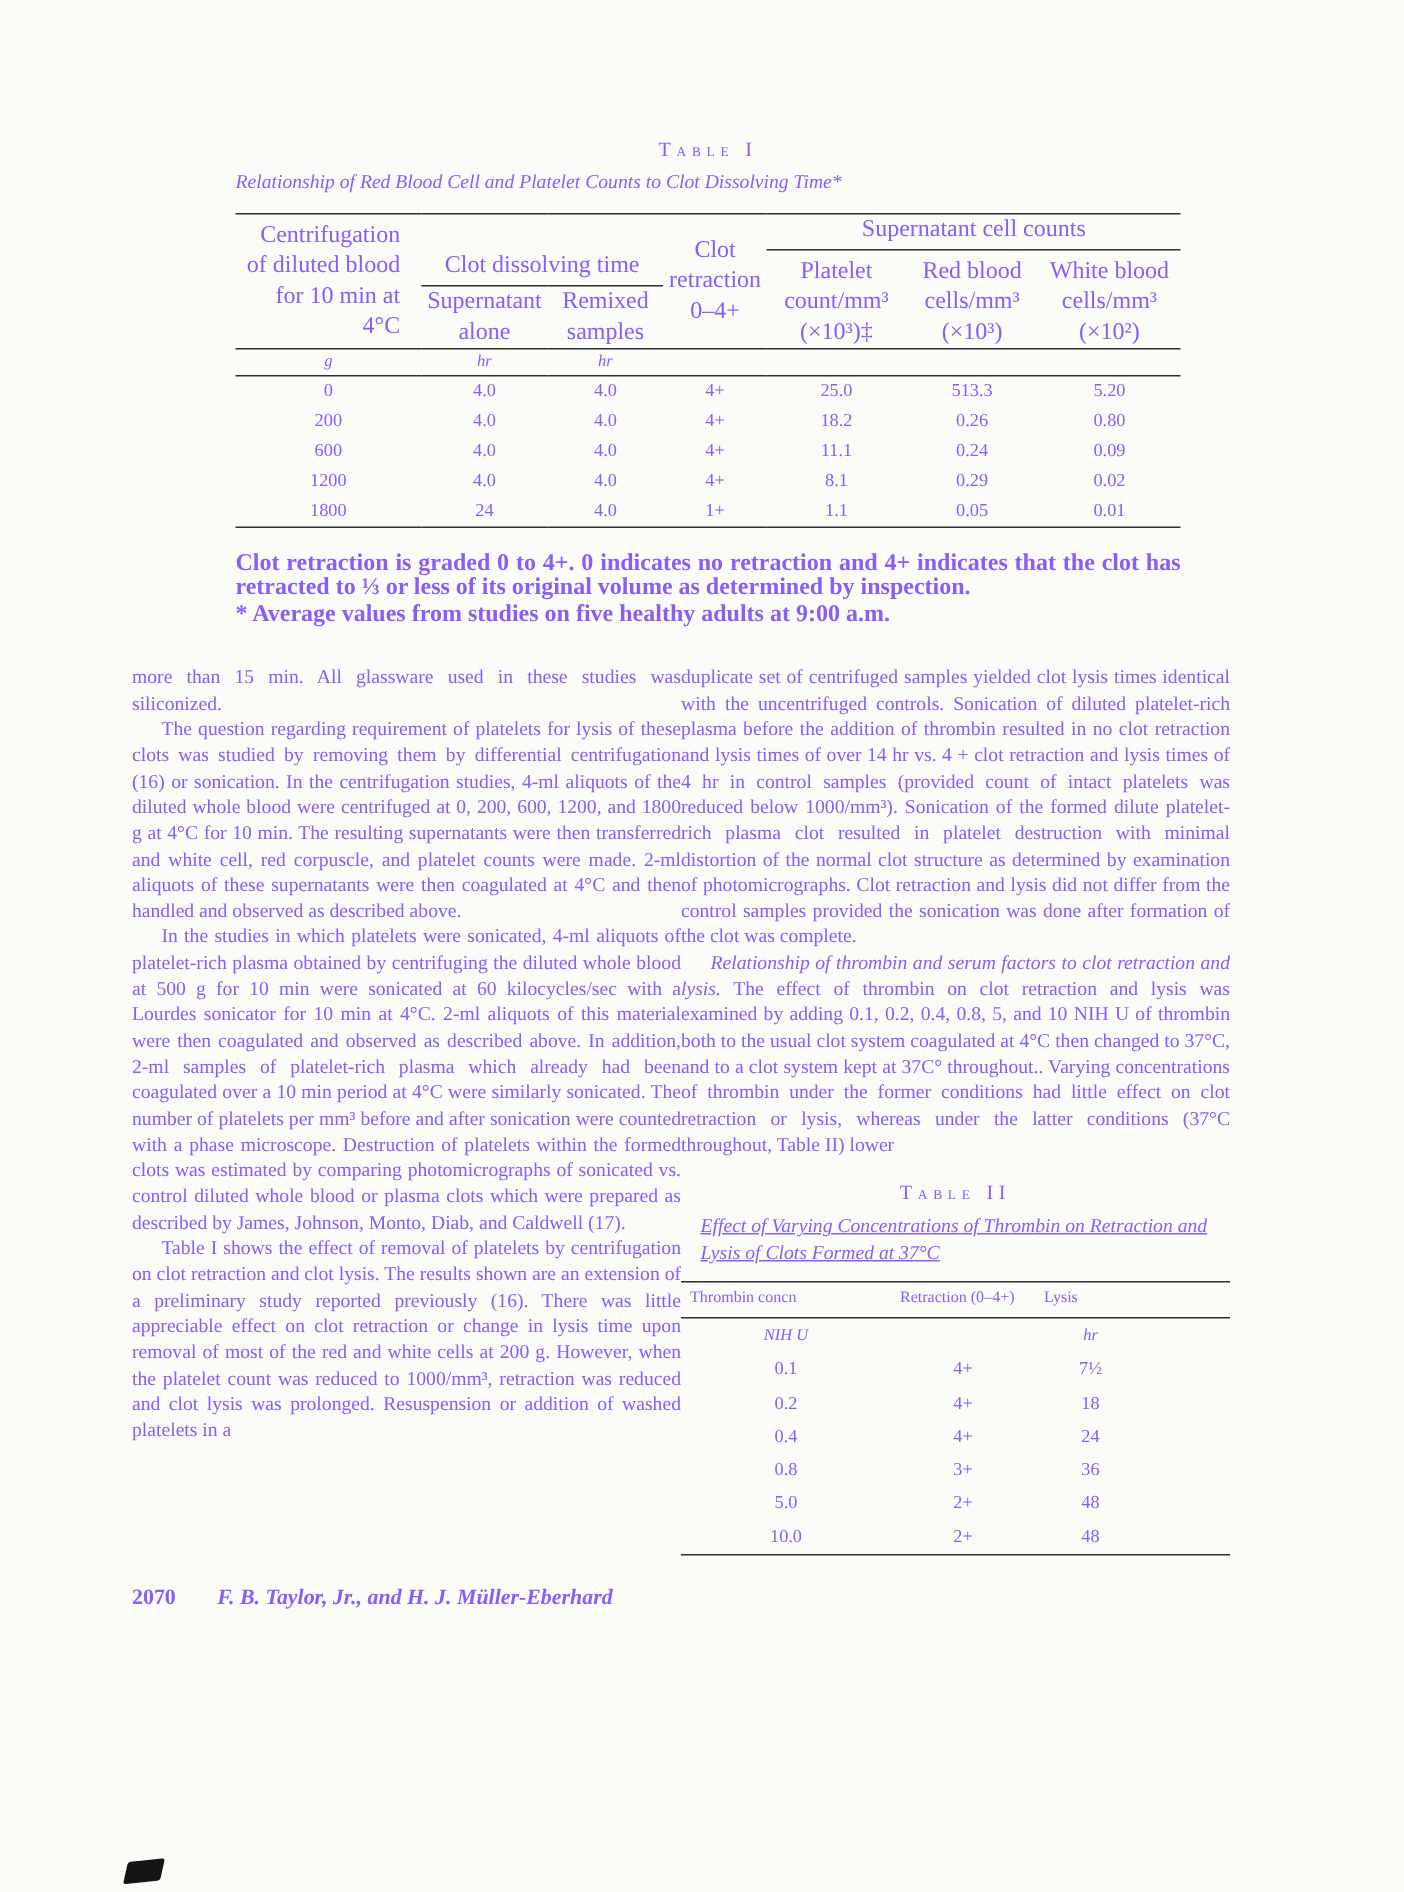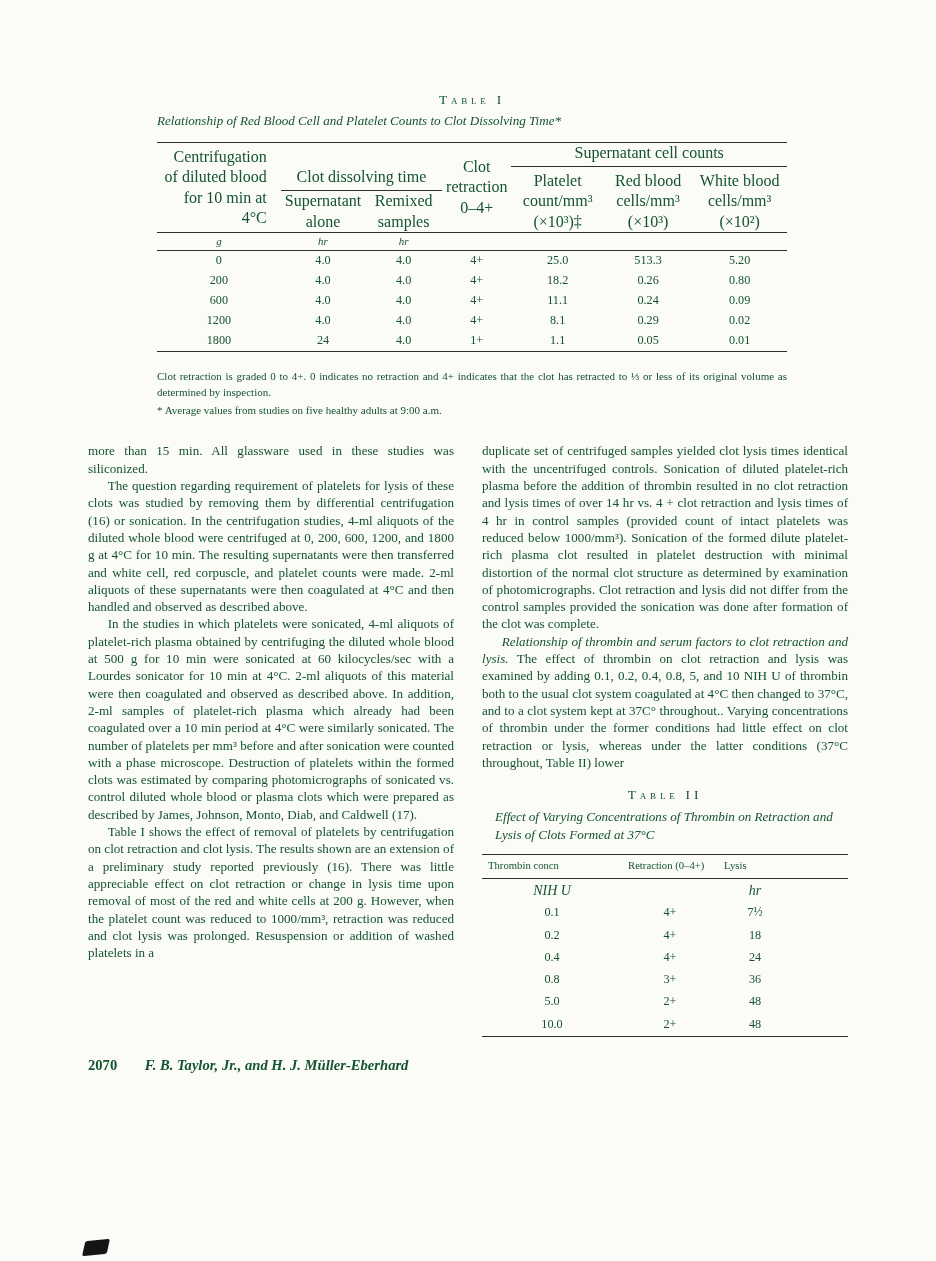--- a/index.html
+++ b/index.html
@@ -1,20 +1,20 @@
 <!DOCTYPE html>
 <html lang="en"><head>
 <meta charset="utf-8">
 <style>
   * { box-sizing: border-box; }
   html, body { margin: 0; padding: 0; background: #ffffff; }
   .page {
     width: 936px; height: 1261px;
     background: #fbfbf8;
-    color: #14532d;
+    color: #8b5cf6;
     font-family: "Liberation Serif", "DejaVu Serif", serif;
     position: relative;
     padding: 92px 80px 0 88px;
     overflow: hidden;
   }
 
   
   .tbl-caption {
     text-align: center;
     font-variant: small-caps;
@@ -53,56 +53,57 @@
     text-align: center;
     font-size: 12.2px;
     padding: 2.5px 4px;
   }
   .t1 tr.units { border-bottom: 1px solid #2d2d2d; }
   .t1 tr.units td { font-style: italic; font-size: 11px; padding: 1.5px 4px 3px; }
 
   .footnotes {
     width: 630px;
     margin: 16px auto 0 auto;
-    font-size: 11px;
+    font-size: 16px;
     line-height: 16.2px;
     text-align: justify;
+    font-weight: bold;
   }
   .footnotes p { margin: 0 0 2px 0; }
 
   
-  .columns { display: flex; gap: 28px; margin-top: 24px; }
+  .columns { display: flex; margin-top: 24px; }
   .col {
     width: 366px;
     font-size: 13.1px;
     line-height: 17.3px;
     text-align: justify;
   }
   .col p { margin: 0; text-indent: 1.5em; }
   .col p.noind { text-indent: 0; }
   .lead-it { font-style: italic; }
 
   
   .tbl2 { margin-top: 15px; }
-  .t2title { width: 340px; margin-left: auto; margin-right: auto; margin-bottom: 11px; }
+  .t2title { width: 340px; margin-left: auto; margin-right: auto; margin-bottom: 11px; text-decoration: underline; }
   .t2 {
     width: 100%;
     border-top: 1.2px solid #2d2d2d;
     border-bottom: 1.2px solid #2d2d2d;
   }
   .t2 thead { border-bottom: 1px solid #2d2d2d; }
   .t2 th {
     font-weight: normal;
     font-size: 10.7px;
     line-height: 1.3;
     padding: 4px 6px 5px;
     vertical-align: bottom;
   }
   .t2 td { text-align: center; font-size: 12.2px; padding: 2.5px 6px; }
-  .t2 tr.units td { font-style: italic; font-size: 14px; padding-top: 3px; }
+  .t2 tr.units td { font-style: italic; font-size: 11px; padding-top: 3px; }
 
   
   .footer { margin-top: 20px; font-size: 14.6px; }
   .pageno { font-weight: bold; margin-right: 24px; }
   .authors { font-weight: bold; font-style: italic; }
 
   
   .corner-artifact {
     position: absolute;
     left: 84px; top: 1240px;

